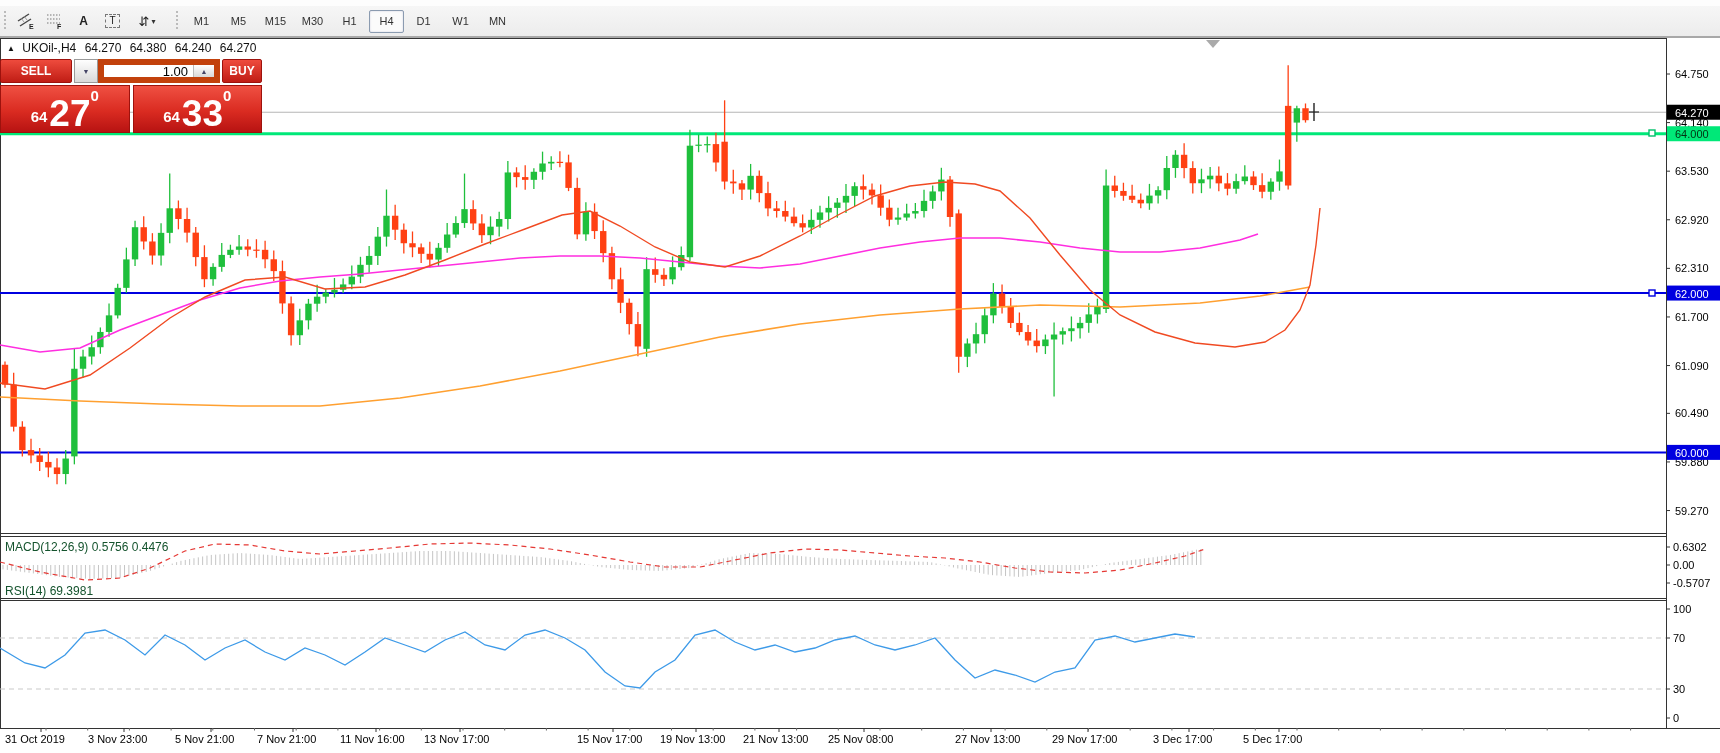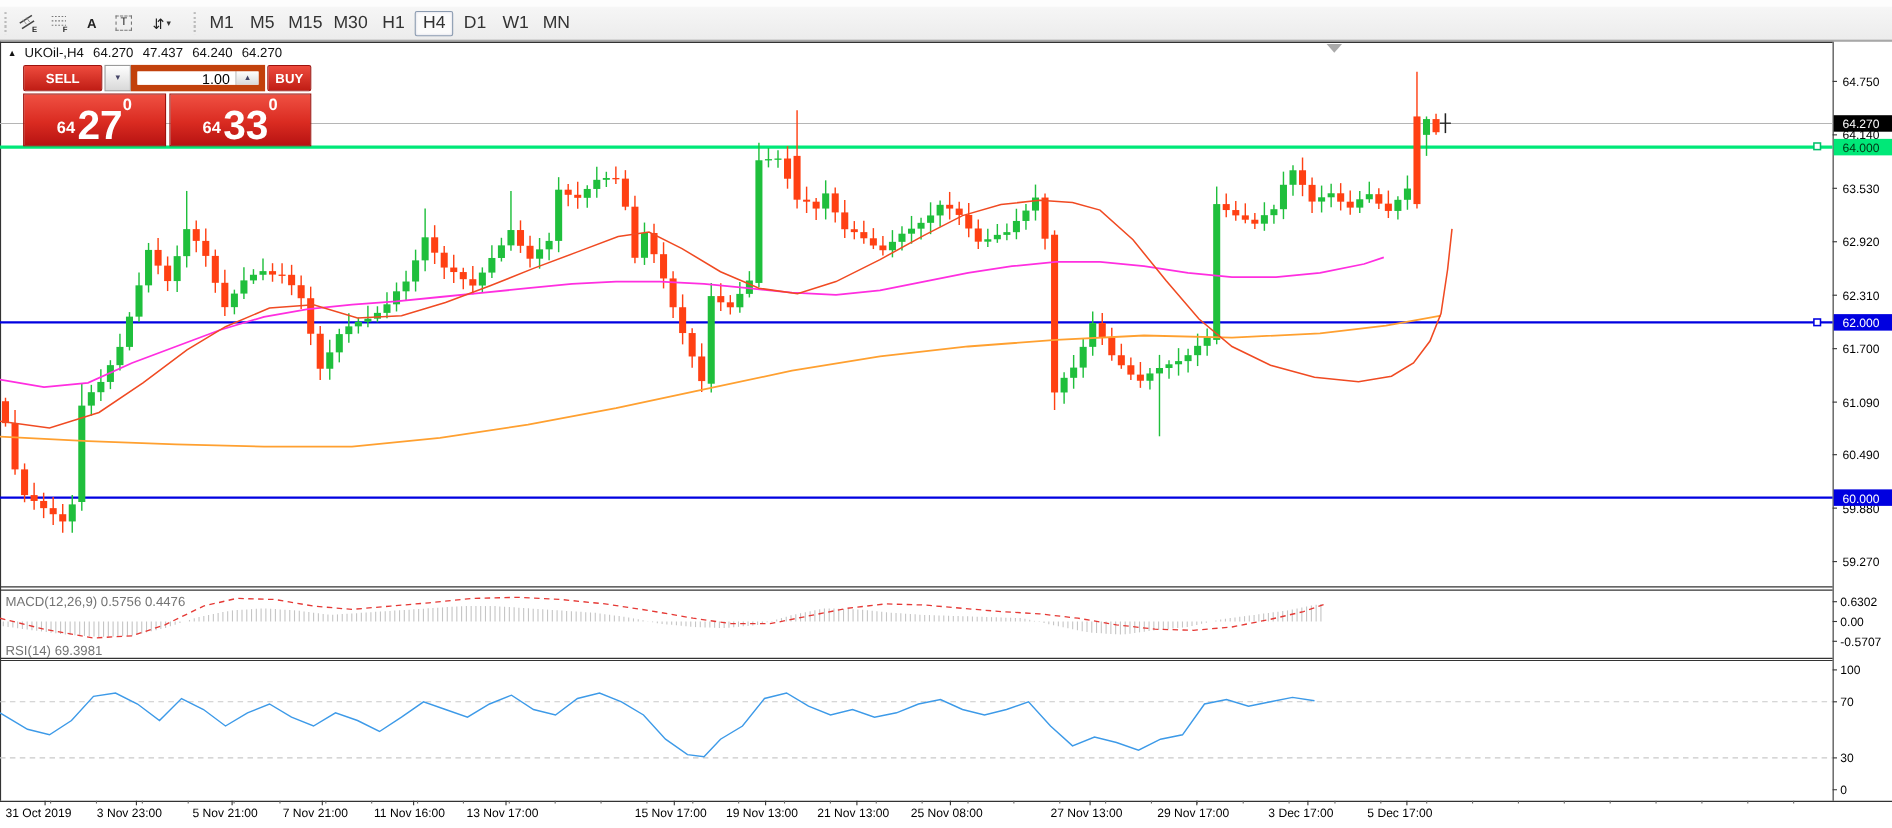--- a/index.html
+++ b/index.html
@@ -3,46 +3,46 @@
 <meta charset="utf-8">
 <style>
   html,body{margin:0;padding:0;background:#fff;}
   body{width:1720px;height:753px;overflow:hidden;font-family:"Liberation Sans",sans-serif;position:relative;}
   #root{position:absolute;inset:0;}
   
   #topstrip{position:absolute;left:0;top:0;width:1720px;height:6px;background:#fdfdfd;}
   #toolbar{position:absolute;left:0;top:6px;width:1720px;height:30px;background:linear-gradient(#f6f6f6,#ececec);border-bottom:2px solid #a8a8a8;display:flex;align-items:center;}
   .grip{width:5px;height:20px;margin:0 3px;background:repeating-linear-gradient(#bbb 0 2px,transparent 2px 4px);background-size:2px 100%;background-repeat:repeat-y;background-position:1px 0;}
   .toolbtn{width:27px;height:24px;display:flex;align-items:center;justify-content:center;border:1px solid transparent;border-radius:2px;color:#222;position:relative;}
-  .tf{min-width:27px;padding:0 3px;height:21px;display:flex;align-items:center;justify-content:center;font-size:16px;color:#333;border:1px solid transparent;border-radius:2px;margin:17px 1px;}
+  .tf{min-width:27px;padding:0 3px;height:21px;display:flex;align-items:center;justify-content:center;font-size:11px;color:#333;border:1px solid transparent;border-radius:2px;margin:17px 1px;}
   .tf.active{background:#fbfbfb;border:1px solid #8b9bb0;box-shadow:inset 0 0 2px #ccd;}
   .icon-letter{font-size:12px;font-weight:bold;}
   .t-box{font-size:10px;border:1px dashed #777;padding:0 3px;line-height:12px;}
   .caret{font-size:8px;color:#333;margin-left:2px;}
   
   #infobar{position:absolute;left:7px;top:41px;font-size:12px;color:#111;z-index:5;}
   #infobar span{margin-right:5px;}
   #infobar .tri{font-size:8px;margin-right:4px;position:relative;top:-1px;}
   
-  #trade{position:absolute;left:21px;top:59px;width:262px;z-index:6;}
+  #trade{position:absolute;left:0;top:59px;width:262px;z-index:6;}
   #trade .row1{display:flex;height:24px;align-items:stretch;}
   .redbtn{background:linear-gradient(#ee4b3d,#c01d15);color:#fff;font-size:12px;font-weight:bold;display:flex;align-items:center;justify-content:center;border:1px solid #9d120d;border-radius:2px;}
   #sell-btn{width:70px;}
   #buy-btn{width:40px;flex:1;}
   .spinbtn{width:22px;background:linear-gradient(#fefefe,#d9d9d9);border:1px solid #9a9a9a;display:flex;align-items:center;justify-content:center;font-size:7px;color:#446;margin-left:2px;}
   #vol-wrap{display:flex;border:6px solid #c2410c;background:#fff;margin-right:2px;}
   #vol-input{width:82px;border:0;outline:0;font-size:13px;text-align:right;padding-right:5px;font-family:"Liberation Sans",sans-serif;}
   #vol-up{width:20px;border:0;border-left:1px solid #bbb;background:linear-gradient(#fefefe,#d9d9d9);font-size:7px;color:#446;display:flex;align-items:center;justify-content:center;}
   #trade .row2{display:flex;gap:3px;margin-top:2px;}
   .price-tile{flex:1;height:43px;background:linear-gradient(180deg,#ef5042 0%,#da2b21 55%,#b71312 100%);border:1px solid #9d120d;color:#fff;display:flex;align-items:flex-end;justify-content:center;padding-bottom:3px;}
   .sp-small{font-size:15px;font-weight:bold;line-height:1;padding-bottom:5px;margin-right:2px;margin-top:48px;}
   .sp-big{font-size:37px;font-weight:bold;line-height:0.85;}
   .sp-sup{font-size:15px;font-weight:bold;line-height:1;align-self:flex-start;padding-top:2px;}
   
-  .panel-label{position:absolute;font-size:12px;color:#737373;z-index:4;}
+  .panel-label{position:absolute;font-size:12px;color:#14532d;z-index:4;}
   
   #annotation{position:absolute;left:1277px;top:342px;font-size:42px;letter-spacing:2px;color:#ff2616;z-index:4;white-space:nowrap;}
   svg{position:absolute;left:0;top:0;z-index:1;}
 </style>
 </head>
 <body>
 
 <div id="root">
 
   <div id="topstrip"></div>
@@ -822,21 +822,21 @@
         <line x1="1547.200000000001" y1="728" x2="1547.200000000001" y2="730.5" stroke="#666" stroke-width="1"></line>
         <line x1="1588.900000000001" y1="728" x2="1588.900000000001" y2="730.5" stroke="#666" stroke-width="1"></line>
         <line x1="1630.600000000001" y1="728" x2="1630.600000000001" y2="730.5" stroke="#666" stroke-width="1"></line>
       </g>
     </svg>
 
   <div id="infobar">
     <span class="tri">▲</span>
     <span>UKOil-,H4</span>
     <span>64.270</span>
-    <span>47.437</span>
+    <span>64.380</span>
     <span>64.240</span>
     <span>64.270</span>
   </div>
 
   <div id="trade">
     <div class="row1">
       <div class="redbtn" id="sell-btn">SELL</div>
       <div class="spinbtn">▼</div>
       <div id="vol-wrap">
         <input id="vol-input" value="1.00" style="">

